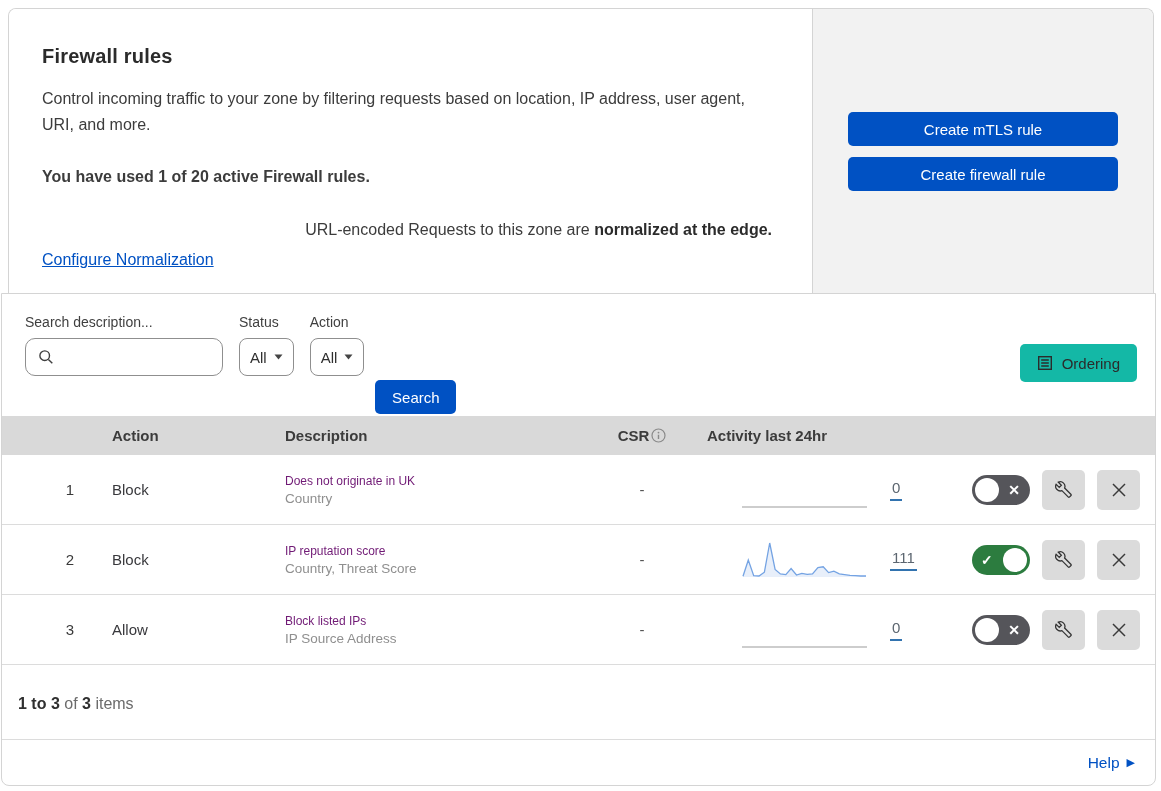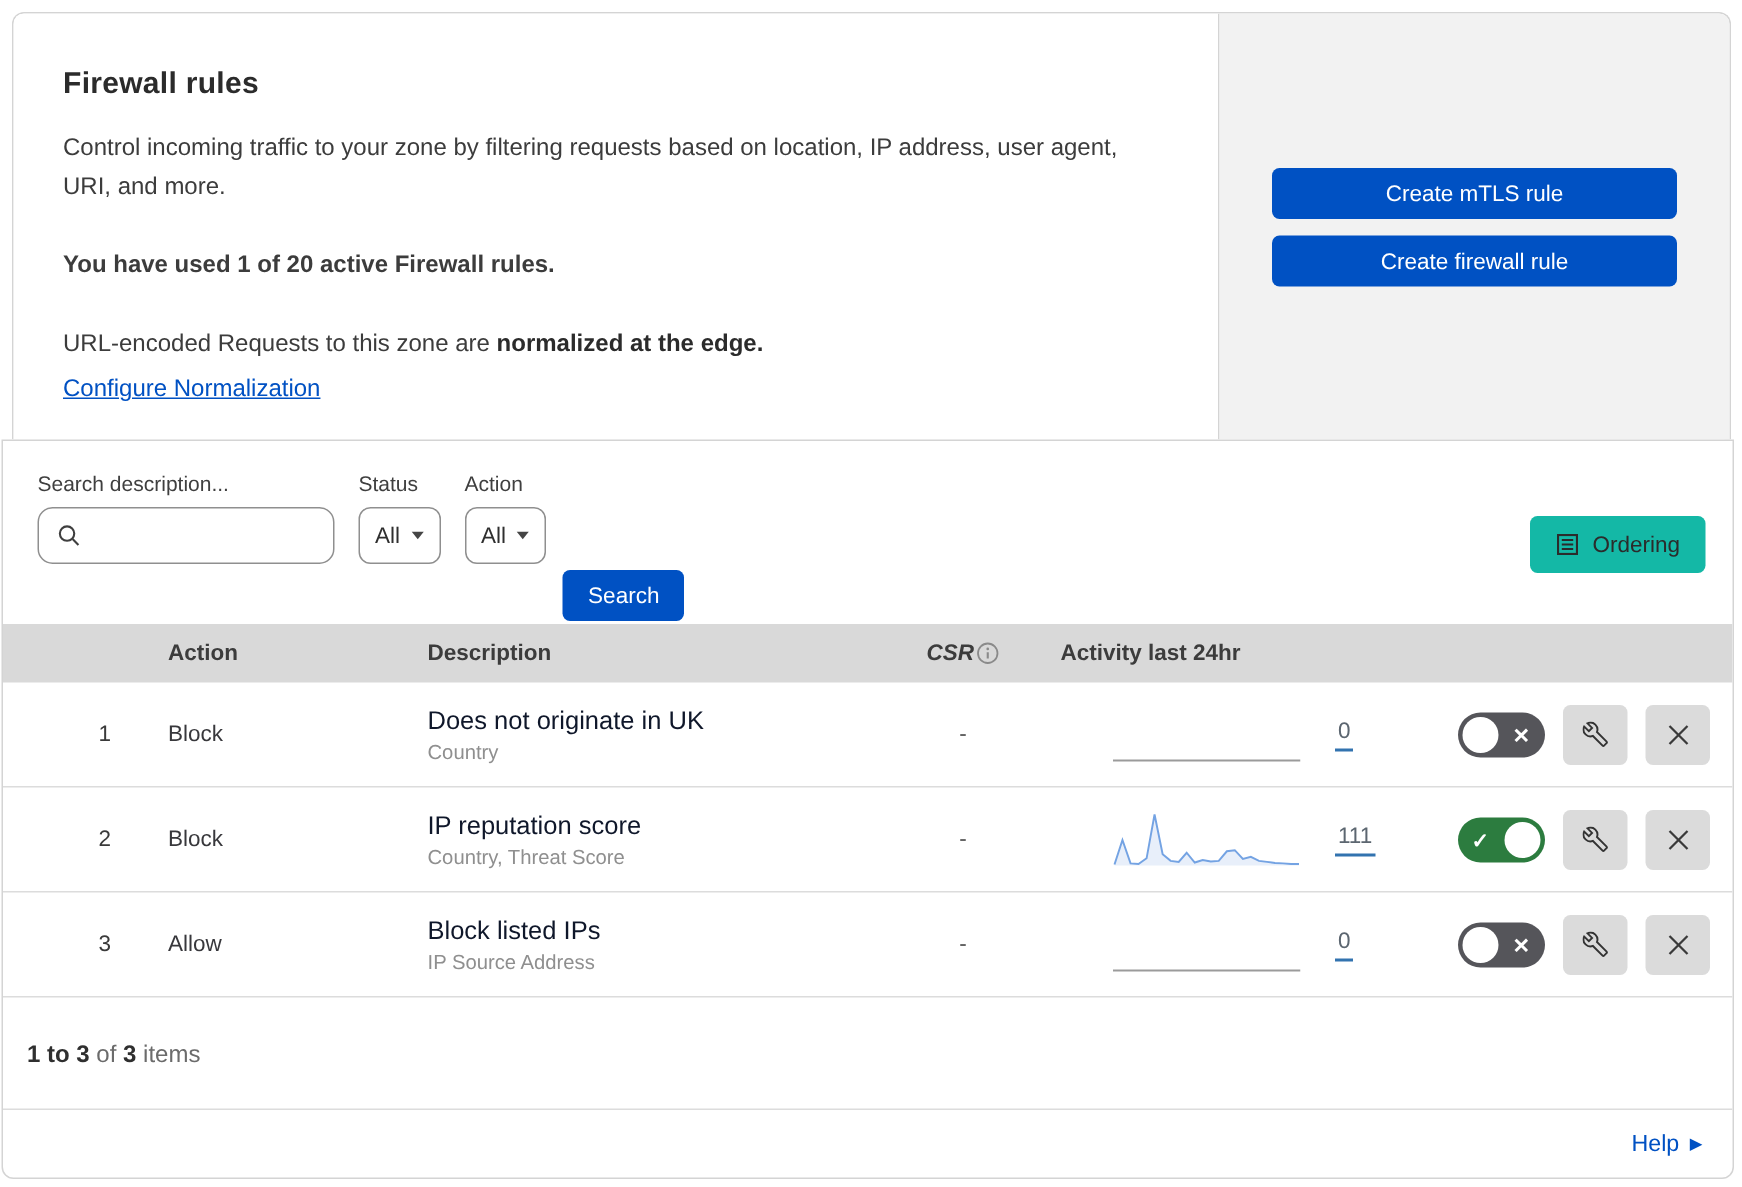--- a/index.html
+++ b/index.html
@@ -13,21 +13,21 @@
   .upper{
     position:absolute; left:8px; top:8px; width:1146px; height:285px;
     border:1px solid #d4d4d4; border-bottom:none; border-radius:8px 8px 0 0;
     display:flex; overflow:hidden; background:#fff;
   }
   .card{ width:804px; background:#fff; border-right:1px solid #d4d4d4;
          padding:36px 40px 0 33px; }
   .card h1{ margin:0 0 18px 0; font-size:20px; font-weight:600; color:#2b2b2b; letter-spacing:.2px;}
   .card p{ margin:0; font-size:16px; color:#3c3c3c; line-height:1.6; max-width:730px; }
   .usage{ margin-top:27px !important; font-weight:700; color:#2b2b2b; }
-  .norm{ margin-top:27px !important; }
+  .norm{ margin-top:27px !important;text-align:right; }
   .norm b{ color:#2b2b2b; }
   .cfg-link{ display:inline-block; margin-top:9px; font-size:16px; color:#0051c3;
              text-decoration:underline; cursor:pointer; }
   .panel{ flex:1; background:#f2f2f2; padding-top:103px; }
   .blue-btn{
     display:block; width:270px; height:34px; margin:0 auto 11px auto;
     background:#0051c3; color:#fff; font-size:15px; font-family:inherit;
     border:none; border-radius:5px; cursor:pointer; line-height:34px; text-align:center;
   }
 
@@ -54,26 +54,26 @@
   .search-btn{ width:81px; height:34px; margin-bottom:2px; background:#0051c3; color:#fff;
                border:none; border-radius:5px; font-size:15px; font-family:inherit; cursor:pointer;}
   .ordering-btn{ align-self:flex-start; margin-top:30px; height:38px; background:#14b8a6;
                  border:none; border-radius:5px; display:flex; align-items:center; gap:9px;
                  padding:0 17px; font-size:15px; color:#2b2b2b; font-family:inherit; cursor:pointer;}
 
   
   .grid{ display:grid; grid-template-columns:95px 188px 307px 100px 245px 1fr; align-items:center; }
   .thead{ height:39px; background:#d9d9d9; font-size:15px; font-weight:700; color:#3c3c3c; }
   .th-action{ padding-left:15px; }
-  .th-csr{ text-align:center; display:flex; align-items:center; justify-content:center; gap:2px;font-style:italic;}
+  .th-csr{ text-align:center; display:flex; align-items:center; justify-content:center; gap:2px;}
   .th-activity{ padding-left:15px; }
   .row{ height:70px; border-bottom:1px solid #dcdcdc; font-size:15px; color:#38383c; }
   .cell-num{ text-align:right; padding-right:23px; color:#3a3a3a; }
   .cell-action{ padding-left:15px; }
-  .desc-main{ font-size:17px; color:#0f172a; }
+  .desc-main{ font-size:12px; color:#701a75; }
   .desc-sub{ font-size:13.5px; color:#8f8f8f; margin-top:3px; }
   .cell-csr{ text-align:center; color:#555; }
   .cell-activity{ display:flex; align-items:center; padding-left:50px; }
   .count-link{ margin-left:23px; font-size:15px; color:#5c6670;
                border-bottom:2px solid #3273af; padding:0 2px 3px 2px; cursor:pointer; }
   .cell-controls{ display:flex; align-items:center; padding-left:35px; gap:12px; }
 
   .toggle{ position:relative; width:58px; height:30px; border-radius:15px; cursor:pointer; flex:0 0 auto;}
   .toggle .knob{ position:absolute; top:3px; width:24px; height:24px; border-radius:50%; background:#fff; }
   .toggle .mark{ position:absolute; top:50%; transform:translateY(-50%); color:#fff;

